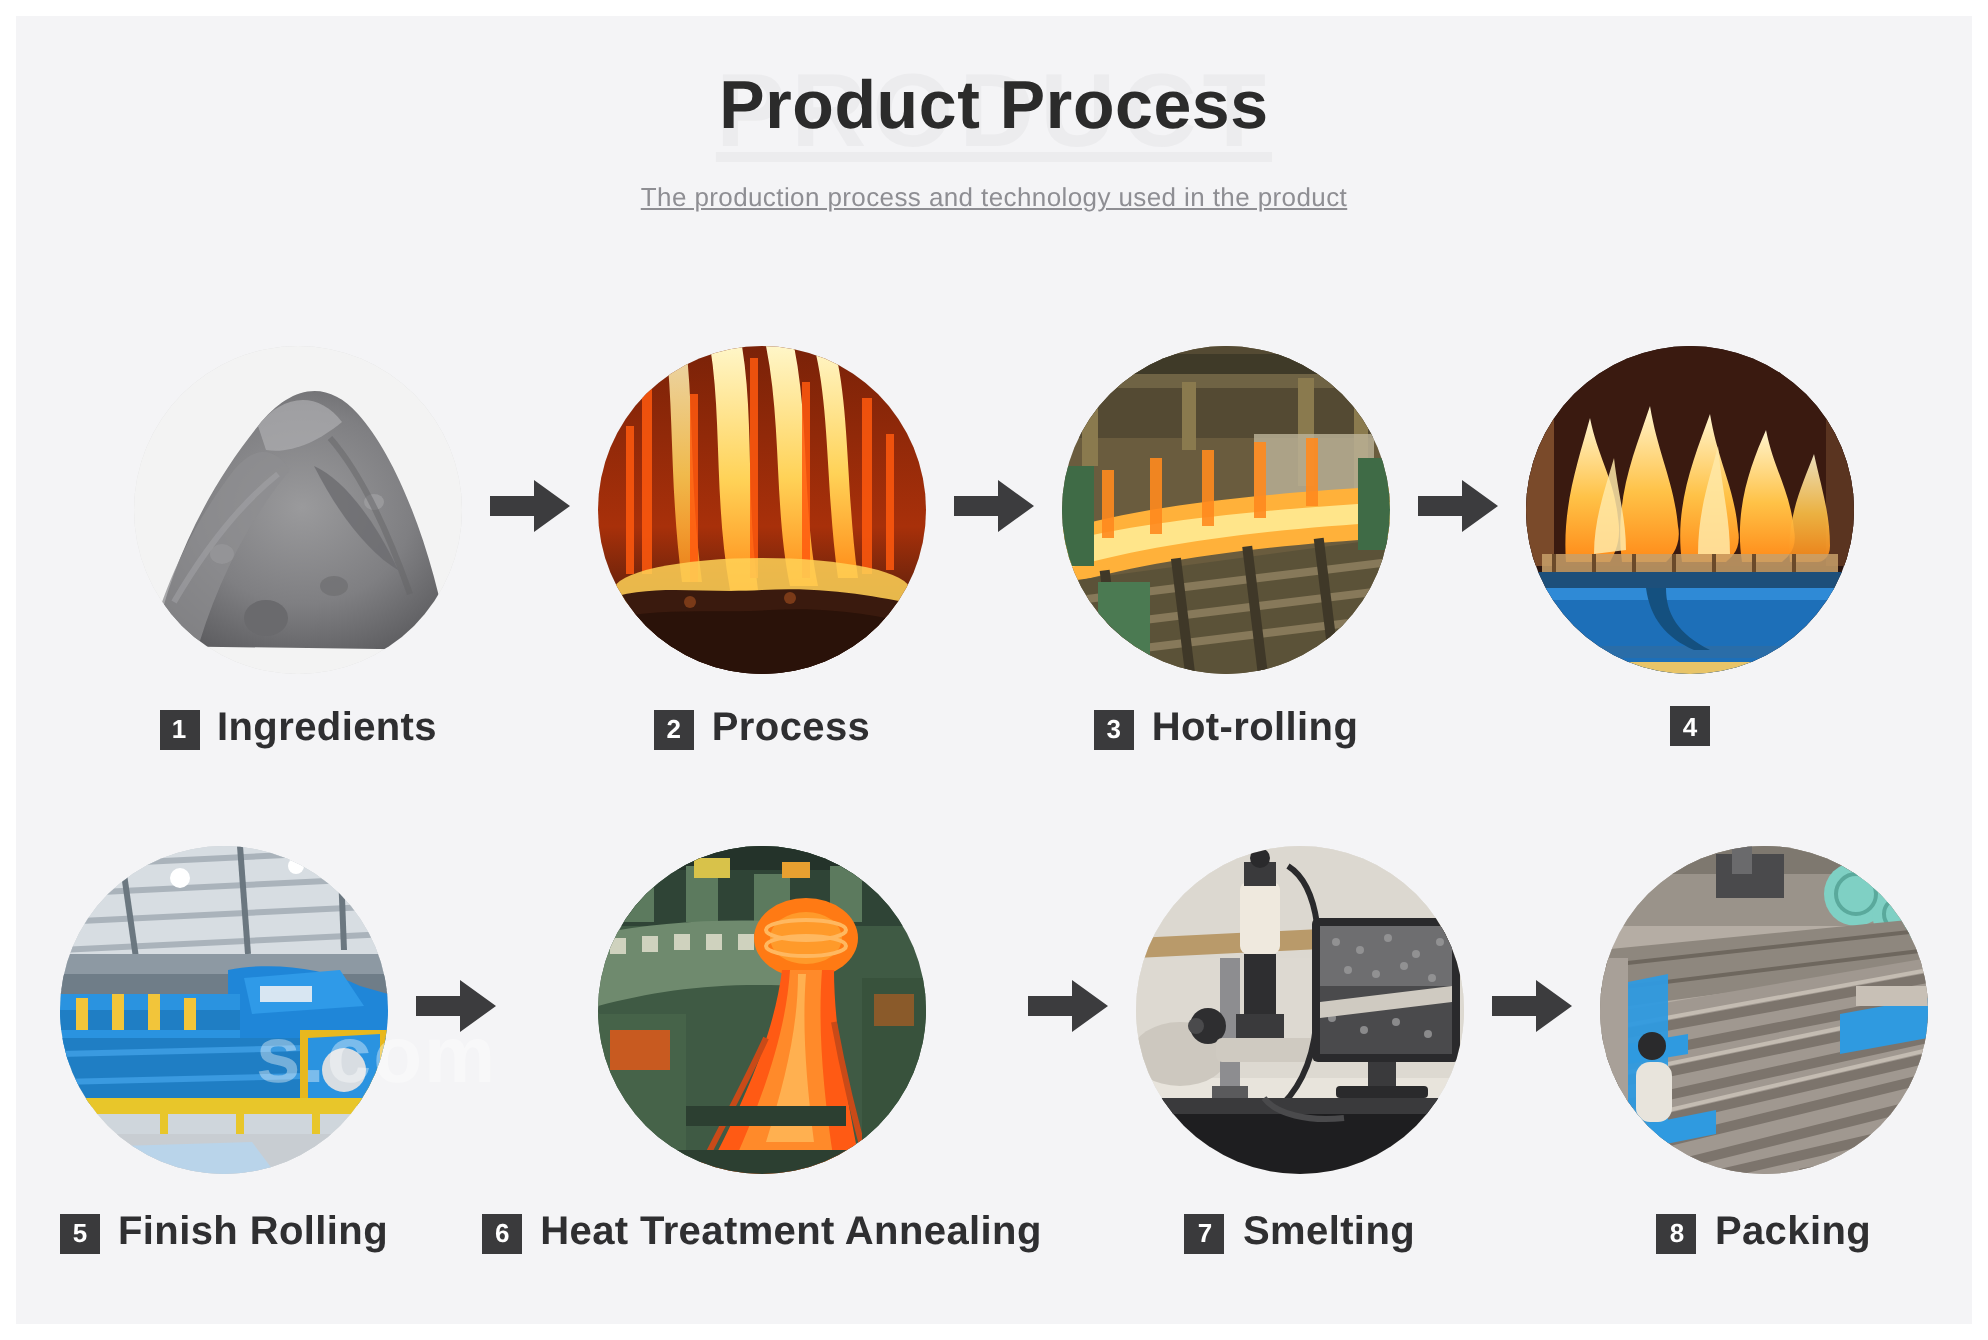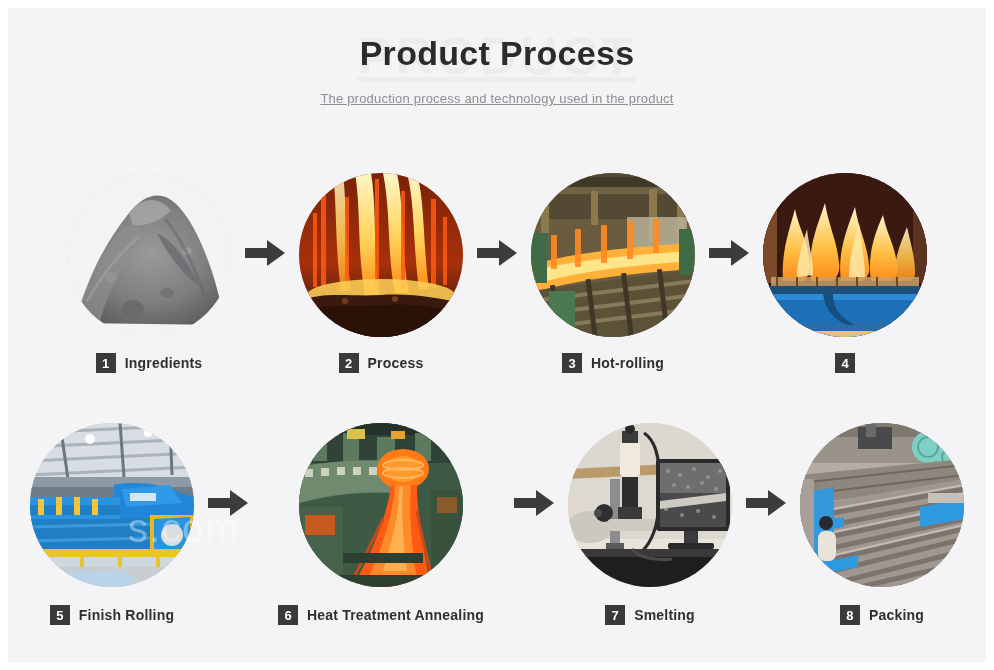--- a/index.html
+++ b/index.html
@@ -114,37 +114,37 @@
     color: #ffffff;
     font-size: 13px;
     font-weight: bold;
     display: flex;
     align-items: center;
     justify-content: center;
     flex: 0 0 auto;
     line-height: 1;
   }
   .step-label {
-    font-size: 14px;
+    font-size: 20px;
     font-weight: bold;
     color: #2f2f31;
     letter-spacing: 0.2px;
     text-align: right;
   }
 
   
   .row-2 .caption { margin-top: 18px; }
   .row-2 .step.wide { width: 250px; }
 
   .site-watermark {
     position: absolute;
     left: 120px;
     top: 498px;
     font-size: 40px;
-    font-weight: normal;
+    font-weight: bold;
     color: rgba(255,255,255,0.38);
     letter-spacing: 1px;
     user-select: none;
     pointer-events: none;
     z-index: 3;
   }
 </style>
 </head>
 <body>
 

